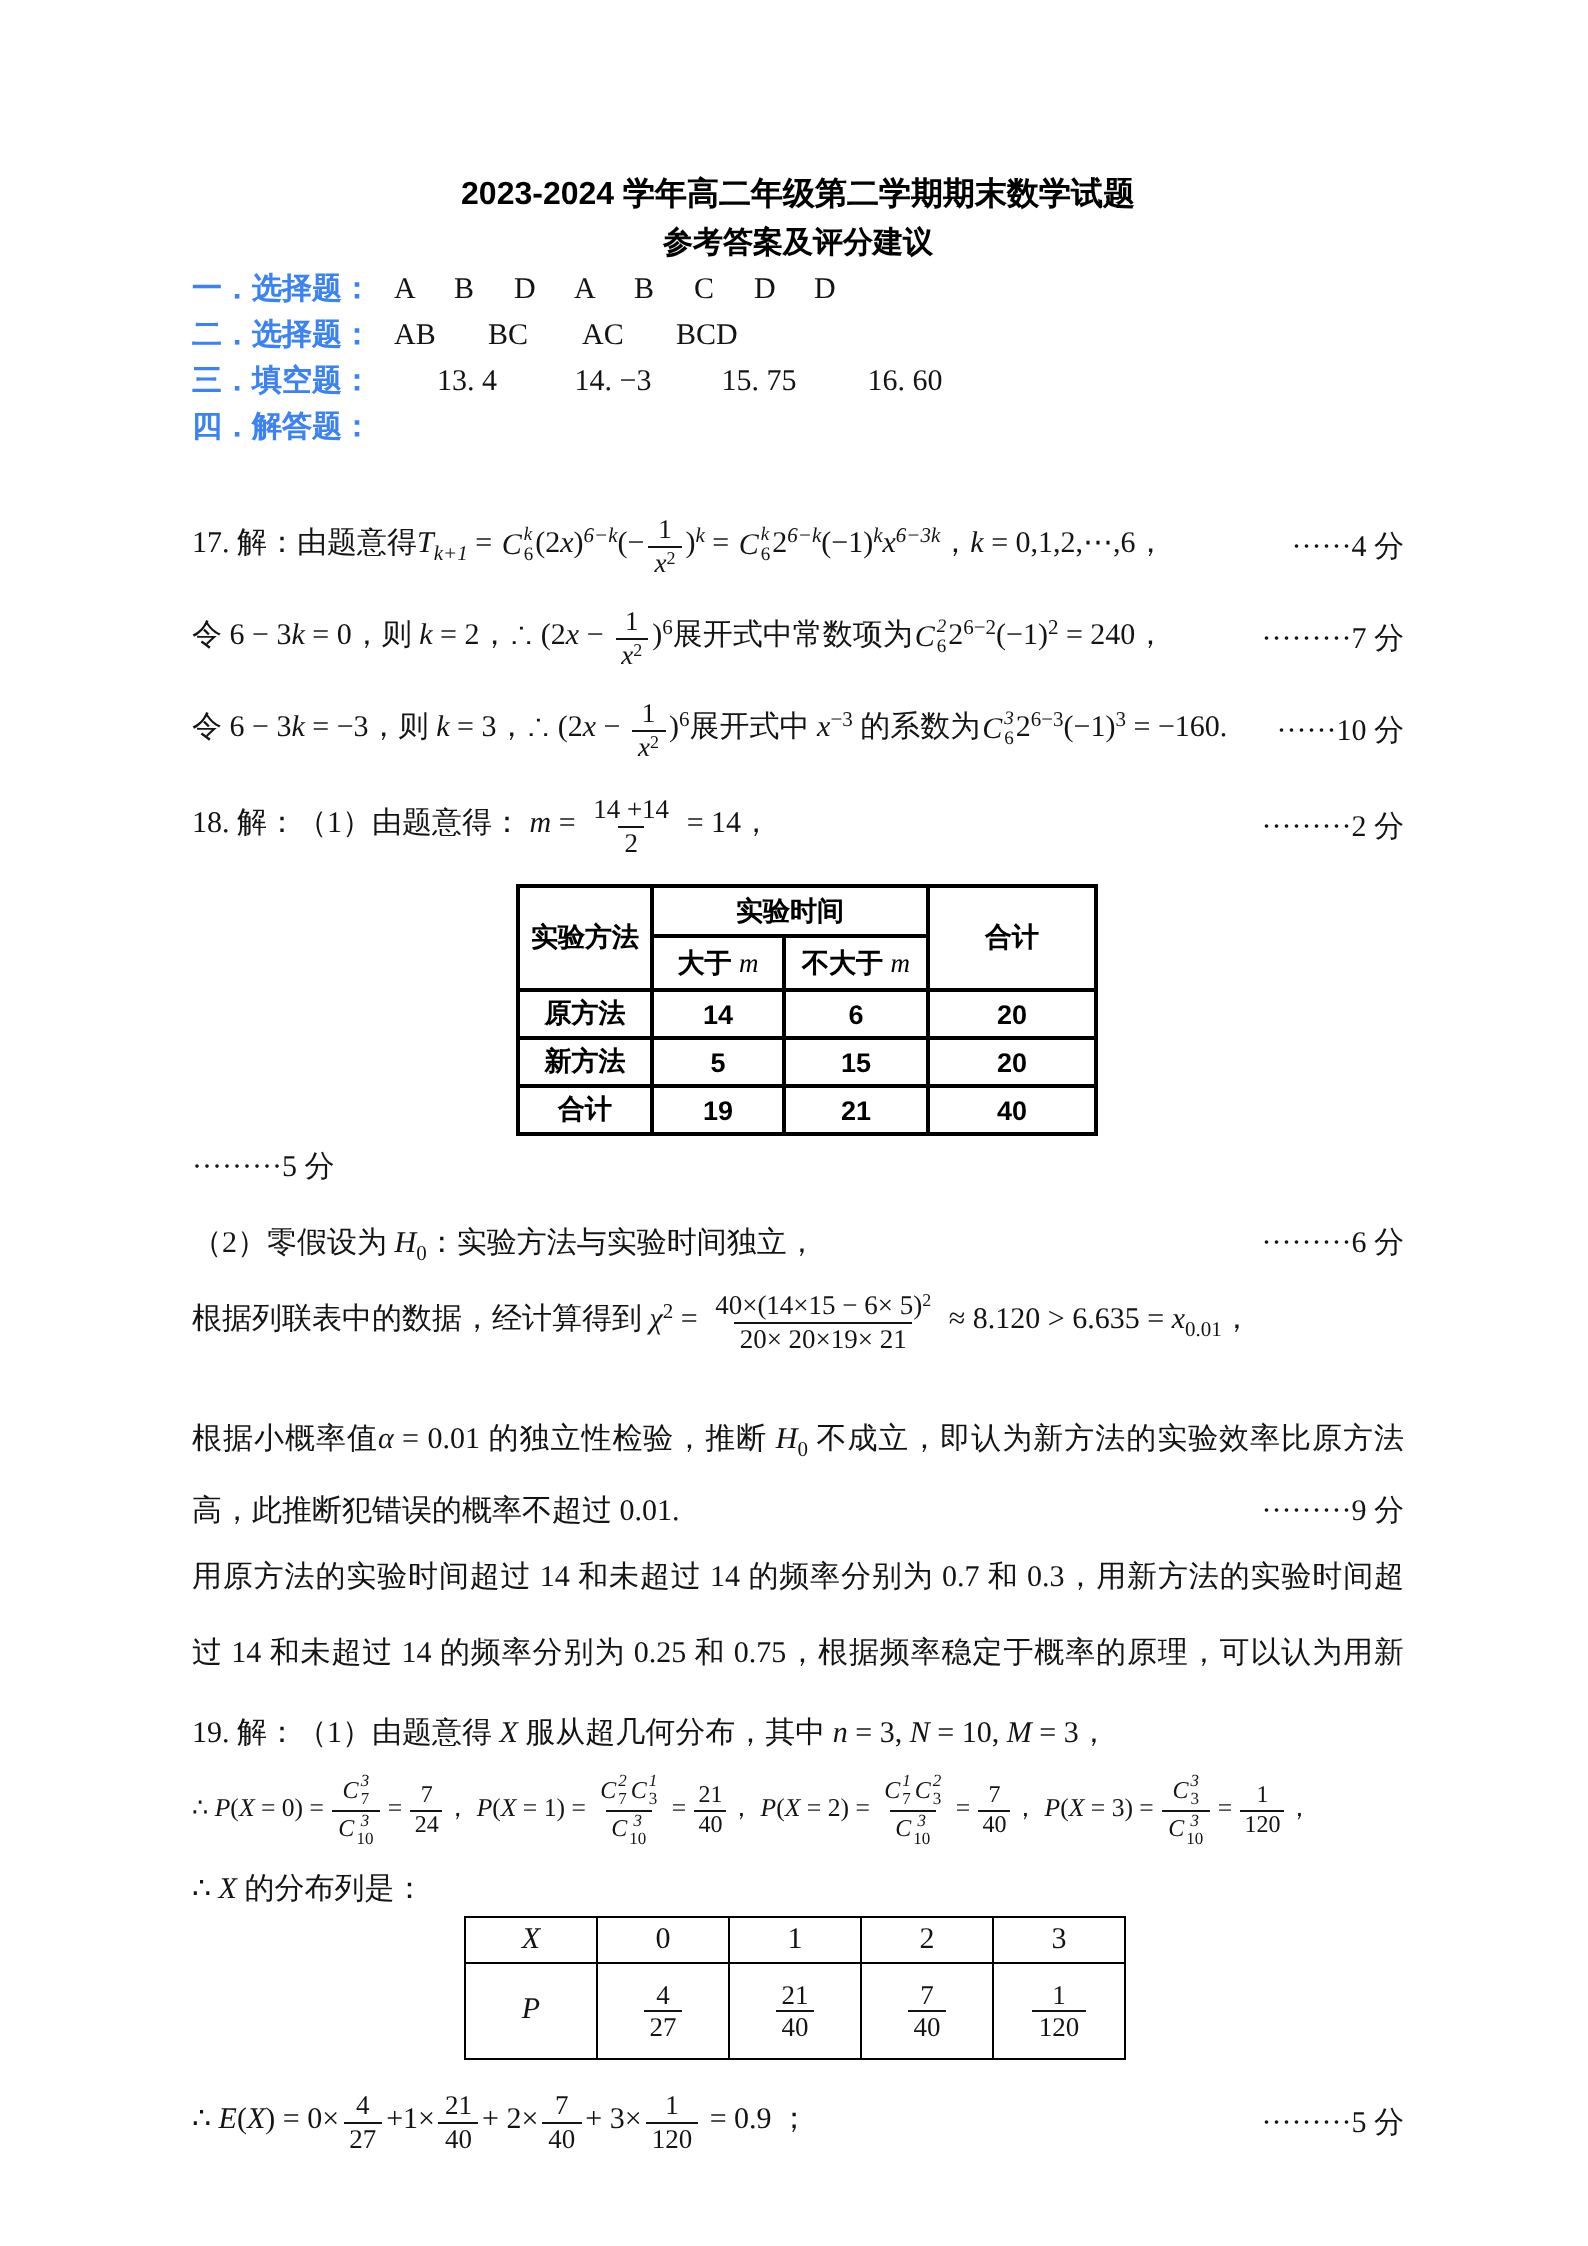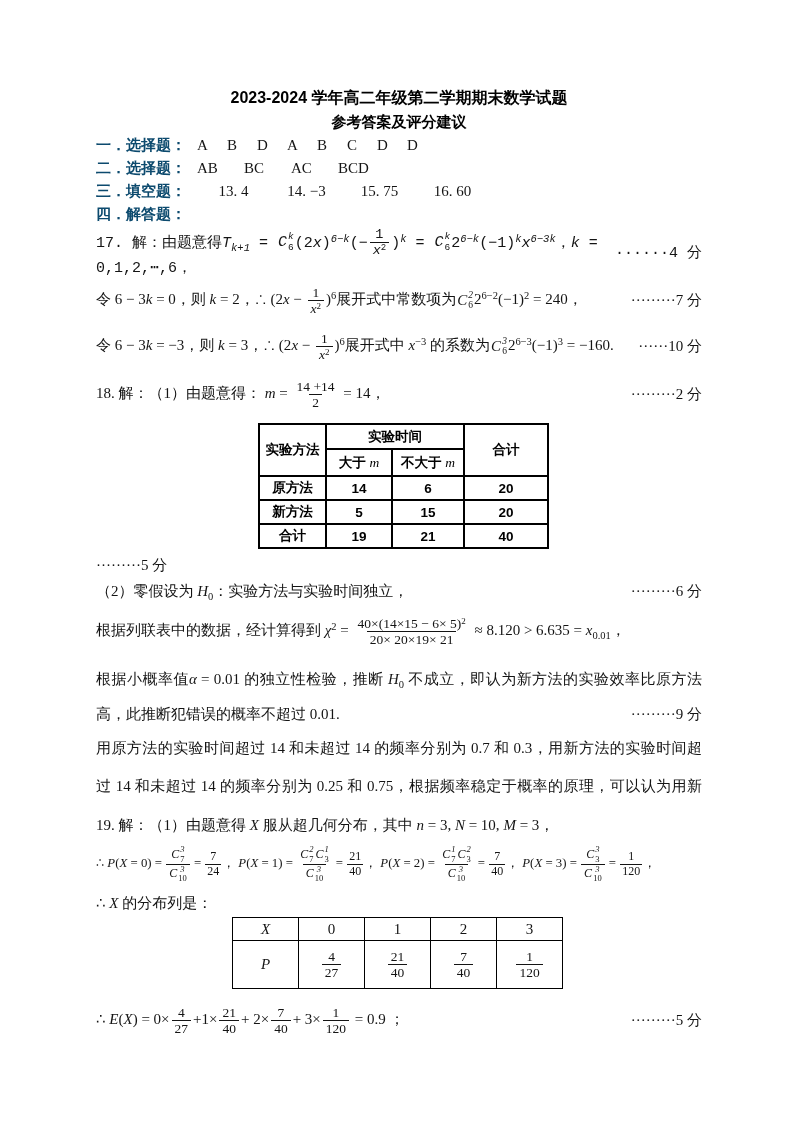--- a/index.html
+++ b/index.html
@@ -12,30 +12,30 @@
   .content { padding:88px 92px 0 96px; }
 
   .doc-title, .doc-subtitle {
     text-align:center; font-family:"Liberation Sans","DejaVu Sans",sans-serif;
     font-weight:bold; color:#000;
   }
   .doc-title { font-size:16px; line-height:19px; }
   .doc-subtitle { font-size:15px; line-height:19px; margin-top:5px; }
 
   .ans-line { display:flex; align-items:baseline; margin-top:5px; line-height:18px; }
-  .ans-label { font-family:"Liberation Sans","DejaVu Sans",sans-serif; font-weight:bold; width:101px; flex:0 0 101px; color:#0c4a6e; }
+  .ans-label { font-family:"Liberation Sans","DejaVu Sans",sans-serif; font-weight:bold; width:101px; flex:0 0 101px; color:#3b82f6; }
   .slot { display:inline-block; }
   .w30 { width:30px; } .w47 { width:47px; } .w72 { width:73px;text-align:center; }
 
   .sol-line { display:flex; justify-content:space-between; align-items:center; }
   .h24 { min-height:24px; } .h26 { min-height:26px; } .h29 { min-height:29px; }
   .h46 { min-height:46px; } .h50 { min-height:50px; } .h54 { min-height:54px; }
   .score { white-space:nowrap; padding-left:8px; }
   .score-left { margin:7px 0 2px 0; line-height:18px; }
-  .mt2{margin-top:2px;} .mt4{margin-top:4px;} .mt8{margin-top:8px;} .mt10{margin-top:4px;font-family:Liberation Mono, monospace;}
+  .mt2{margin-top:2px;} .mt4{margin-top:15px;} .mt8{margin-top:8px;} .mt10{margin-top:27px;}
 
   .fx .it, .it { font-style:italic; }
   .fx .rm { font-style:normal; }
   .sup { font-size:10.5px; position:relative; top:-5px; }
   .sub { font-size:10.5px; position:relative; top:4px; }
   .frac { display:inline-flex; flex-direction:column; align-items:center; vertical-align:middle; margin:0 2px; line-height:1.12; }
   .frac .num, .frac .den { padding:0 3px; font-size:13.5px; text-align:center; white-space:nowrap; }
   .frac .den { border-top:1.3px solid #141414; }
   .frac .sup { font-size:9px; top:-4px; }
   .bss { display:inline-flex; align-items:center; vertical-align:middle; margin:0 1px; }

